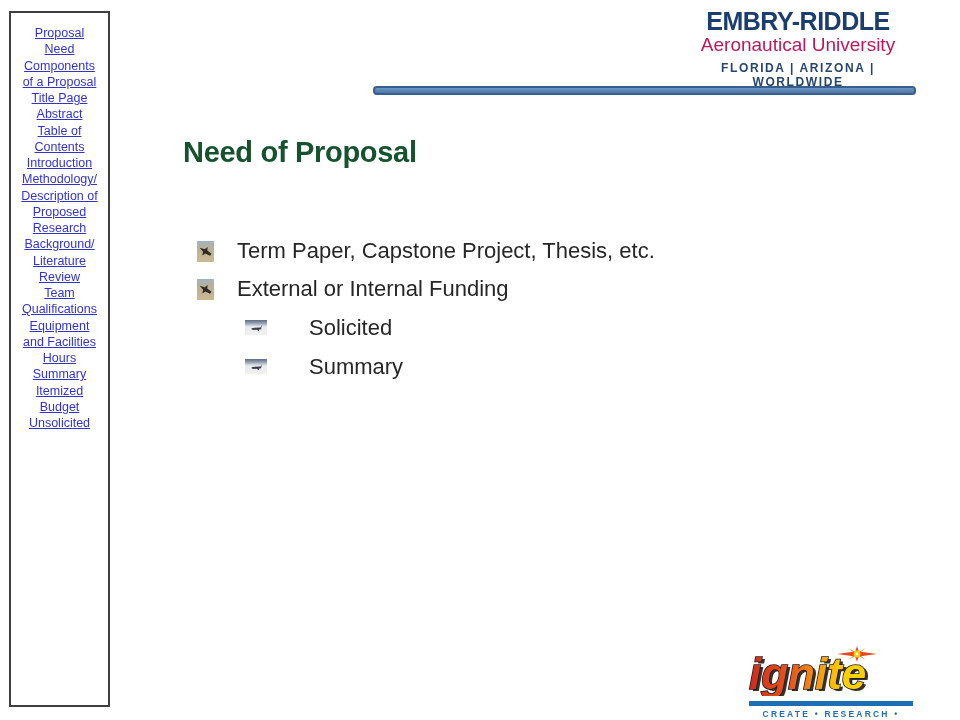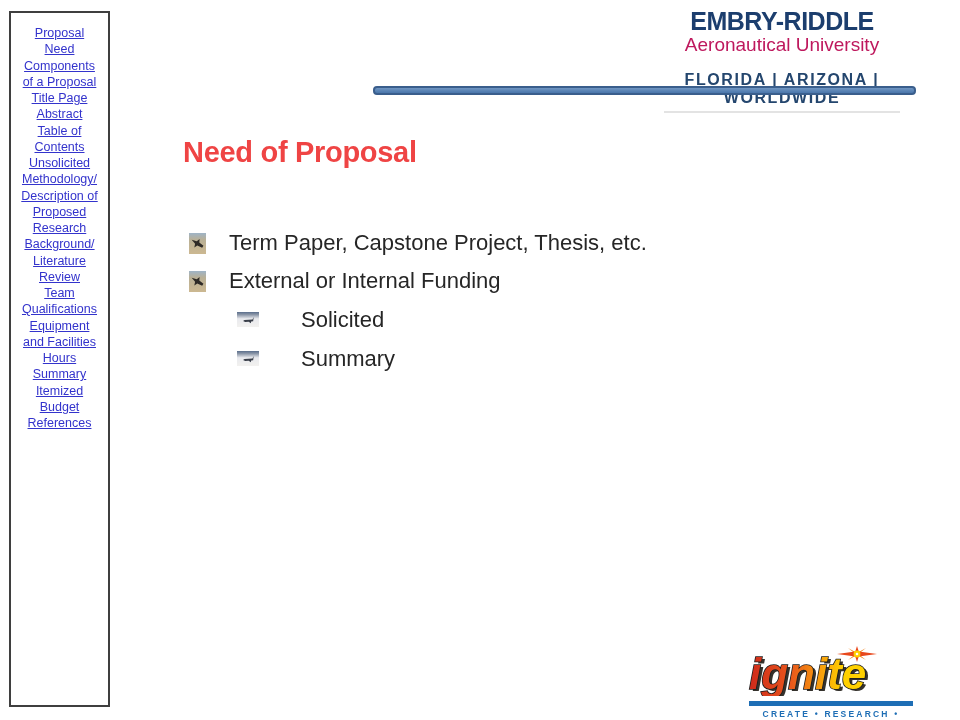--- a/index.html
+++ b/index.html
@@ -14,39 +14,39 @@
     border:2px solid #3f3f3f;box-sizing:border-box;background:#fff;
     display:flex;flex-direction:column;justify-content:flex-start;align-items:center;
     padding:12px 1px 14px;
   }
   .sidebar a{
     display:block;color:#3333cc;text-decoration:underline;cursor:pointer;
     font-size:12.5px;line-height:1.3;text-align:center;white-space:pre-line;
   }
 
   
-  .erau{position:absolute;top:8px;right:60px;width:236px;text-align:center;}
+  .erau{position:absolute;top:8px;right:44px;width:236px;text-align:center;}
   .erau-name{font-size:25px;font-weight:bold;color:#1c3e6e;letter-spacing:-0.5px;line-height:1.05;}
   .erau-sub{font-size:19px;color:#be185d;line-height:1.1;margin-top:1px;}
-  .erau-tag{font-size:16px;font-weight:bold;color:#24466e;letter-spacing:1.6px;margin-top:15px;}
+  .erau-tag{font-size:12px;font-weight:bold;color:#24466e;letter-spacing:1.6px;margin-top:5px;}
   .erau-rule{height:2px;background:#e3e3e3;margin-top:4px;}
 
   
   .divider{
     position:absolute;left:373px;top:86px;width:539px;height:5px;
     background:linear-gradient(#7096c2,#4a76ab);
     border:2px solid #3a5e8c;border-radius:4px;
   }
 
   
   .title{
     position:absolute;left:183px;top:136px;margin:0;
-    font-size:29px;font-weight:bold;color:#ef4444;letter-spacing:-0.3px;
+    font-size:29px;font-weight:bold;color:#14532d;letter-spacing:-0.3px;
   }
-  .bullets{position:absolute;left:183px;top:220px;list-style:none;margin:4px;padding:0;}
+  .bullets{position:absolute;left:183px;top:220px;list-style:none;margin:12px;padding:0;}
   .bullets li{display:flex;align-items:center;}
   .bullets li.l1{height:38px;}
   .bullets li.l2{height:39px;padding-left:50px;gap:12px;}
   .b-text{font-size:22px;color:#262626;}
   .icon-jet{
     width:17px;height:21px;margin:0 23px 0 2px;flex:0 0 auto;
     background:linear-gradient(#9fb4c7 0%,#b9b096 32%,#ccb891 100%);
     display:flex;align-items:center;justify-content:center;
   }
   .icon-jet svg{width:15px;height:15px;transform:rotate(32deg) scaleX(-1);}
@@ -69,37 +69,37 @@
 
   <nav class="sidebar">
     <a>Proposal
 Need</a>
     <a>Components
 of a Proposal</a>
     <a>Title Page</a>
     <a>Abstract</a>
     <a>Table of
 Contents</a>
-    <a>Unsolicited</a>
+    <a>Introduction</a>
     <a>Methodology/
 Description of
 Proposed
 Research</a>
     <a>Background/
 Literature
 Review</a>
     <a>Team
 Qualifications</a>
     <a>Equipment
 and Facilities</a>
     <a>Hours
 Summary</a>
     <a>Itemized
 Budget</a>
-    <a>References</a>
+    <a>Unsolicited</a>
   </nav>
 
   <header class="erau">
     <div class="erau-name">EMBRY-RIDDLE</div>
     <div class="erau-sub">Aeronautical University</div>
     <div class="erau-tag">FLORIDA | ARIZONA | WORLDWIDE</div>
     <div class="erau-rule"></div>
   </header>
 
   <div class="divider"></div>

